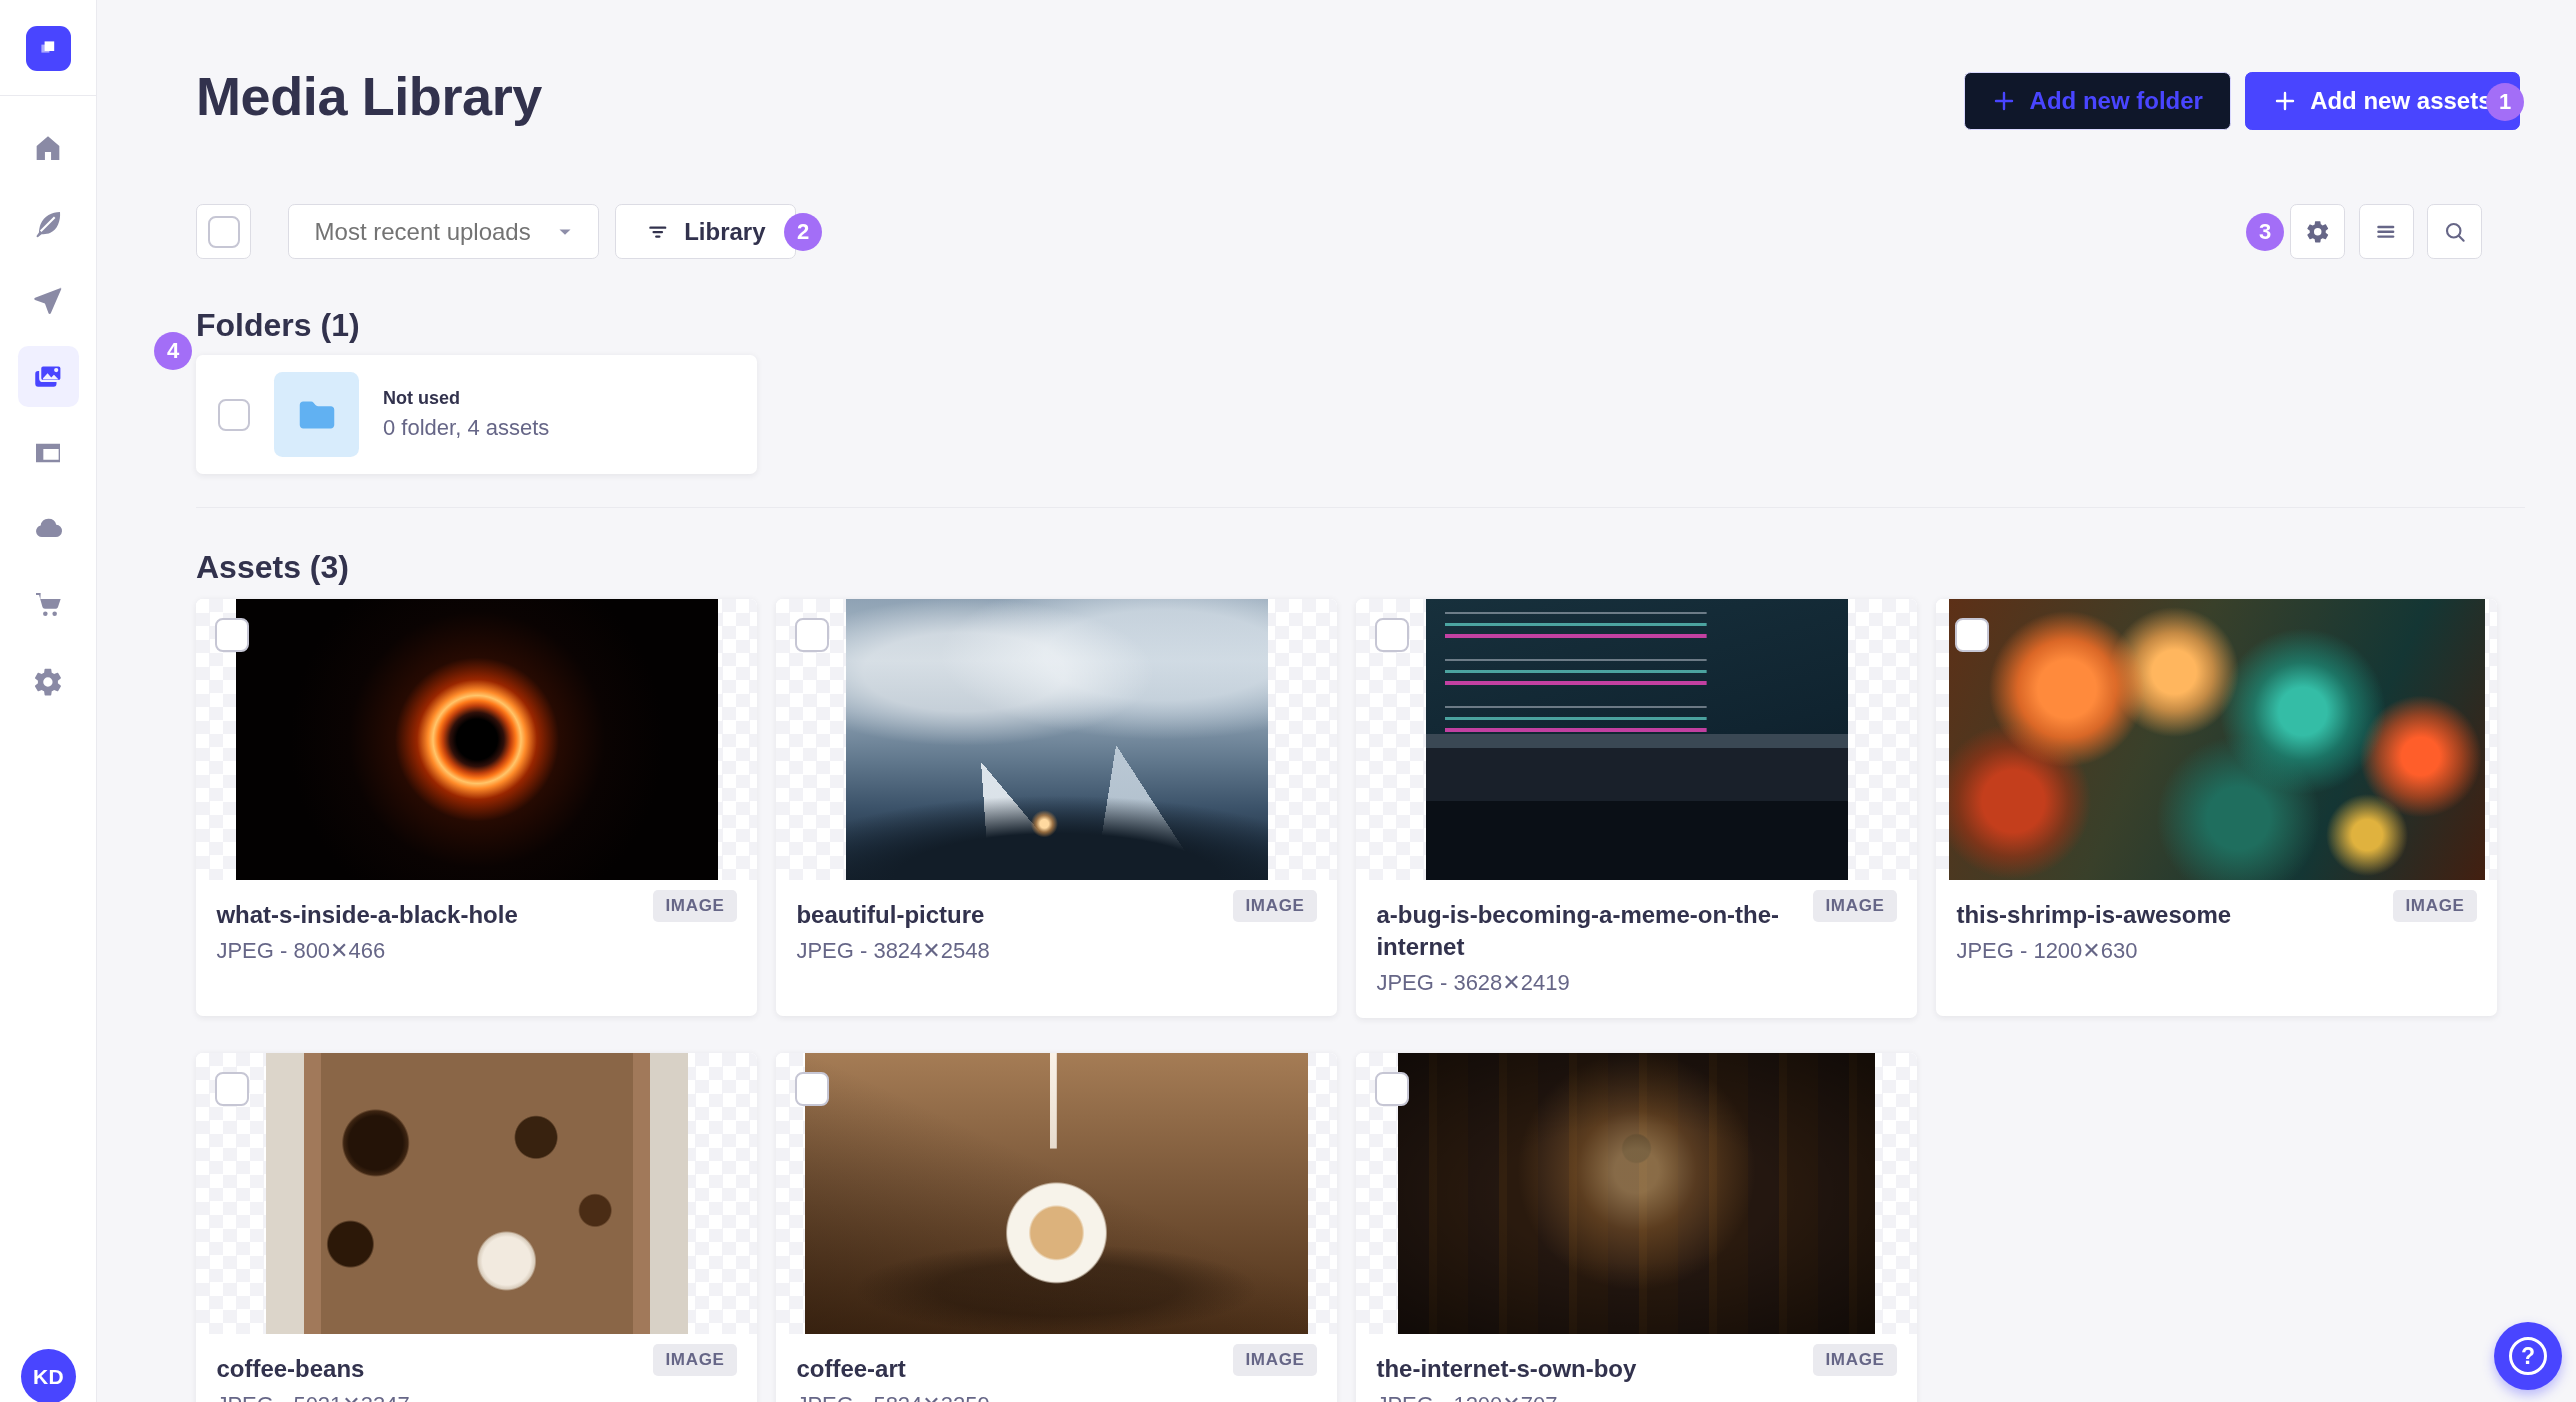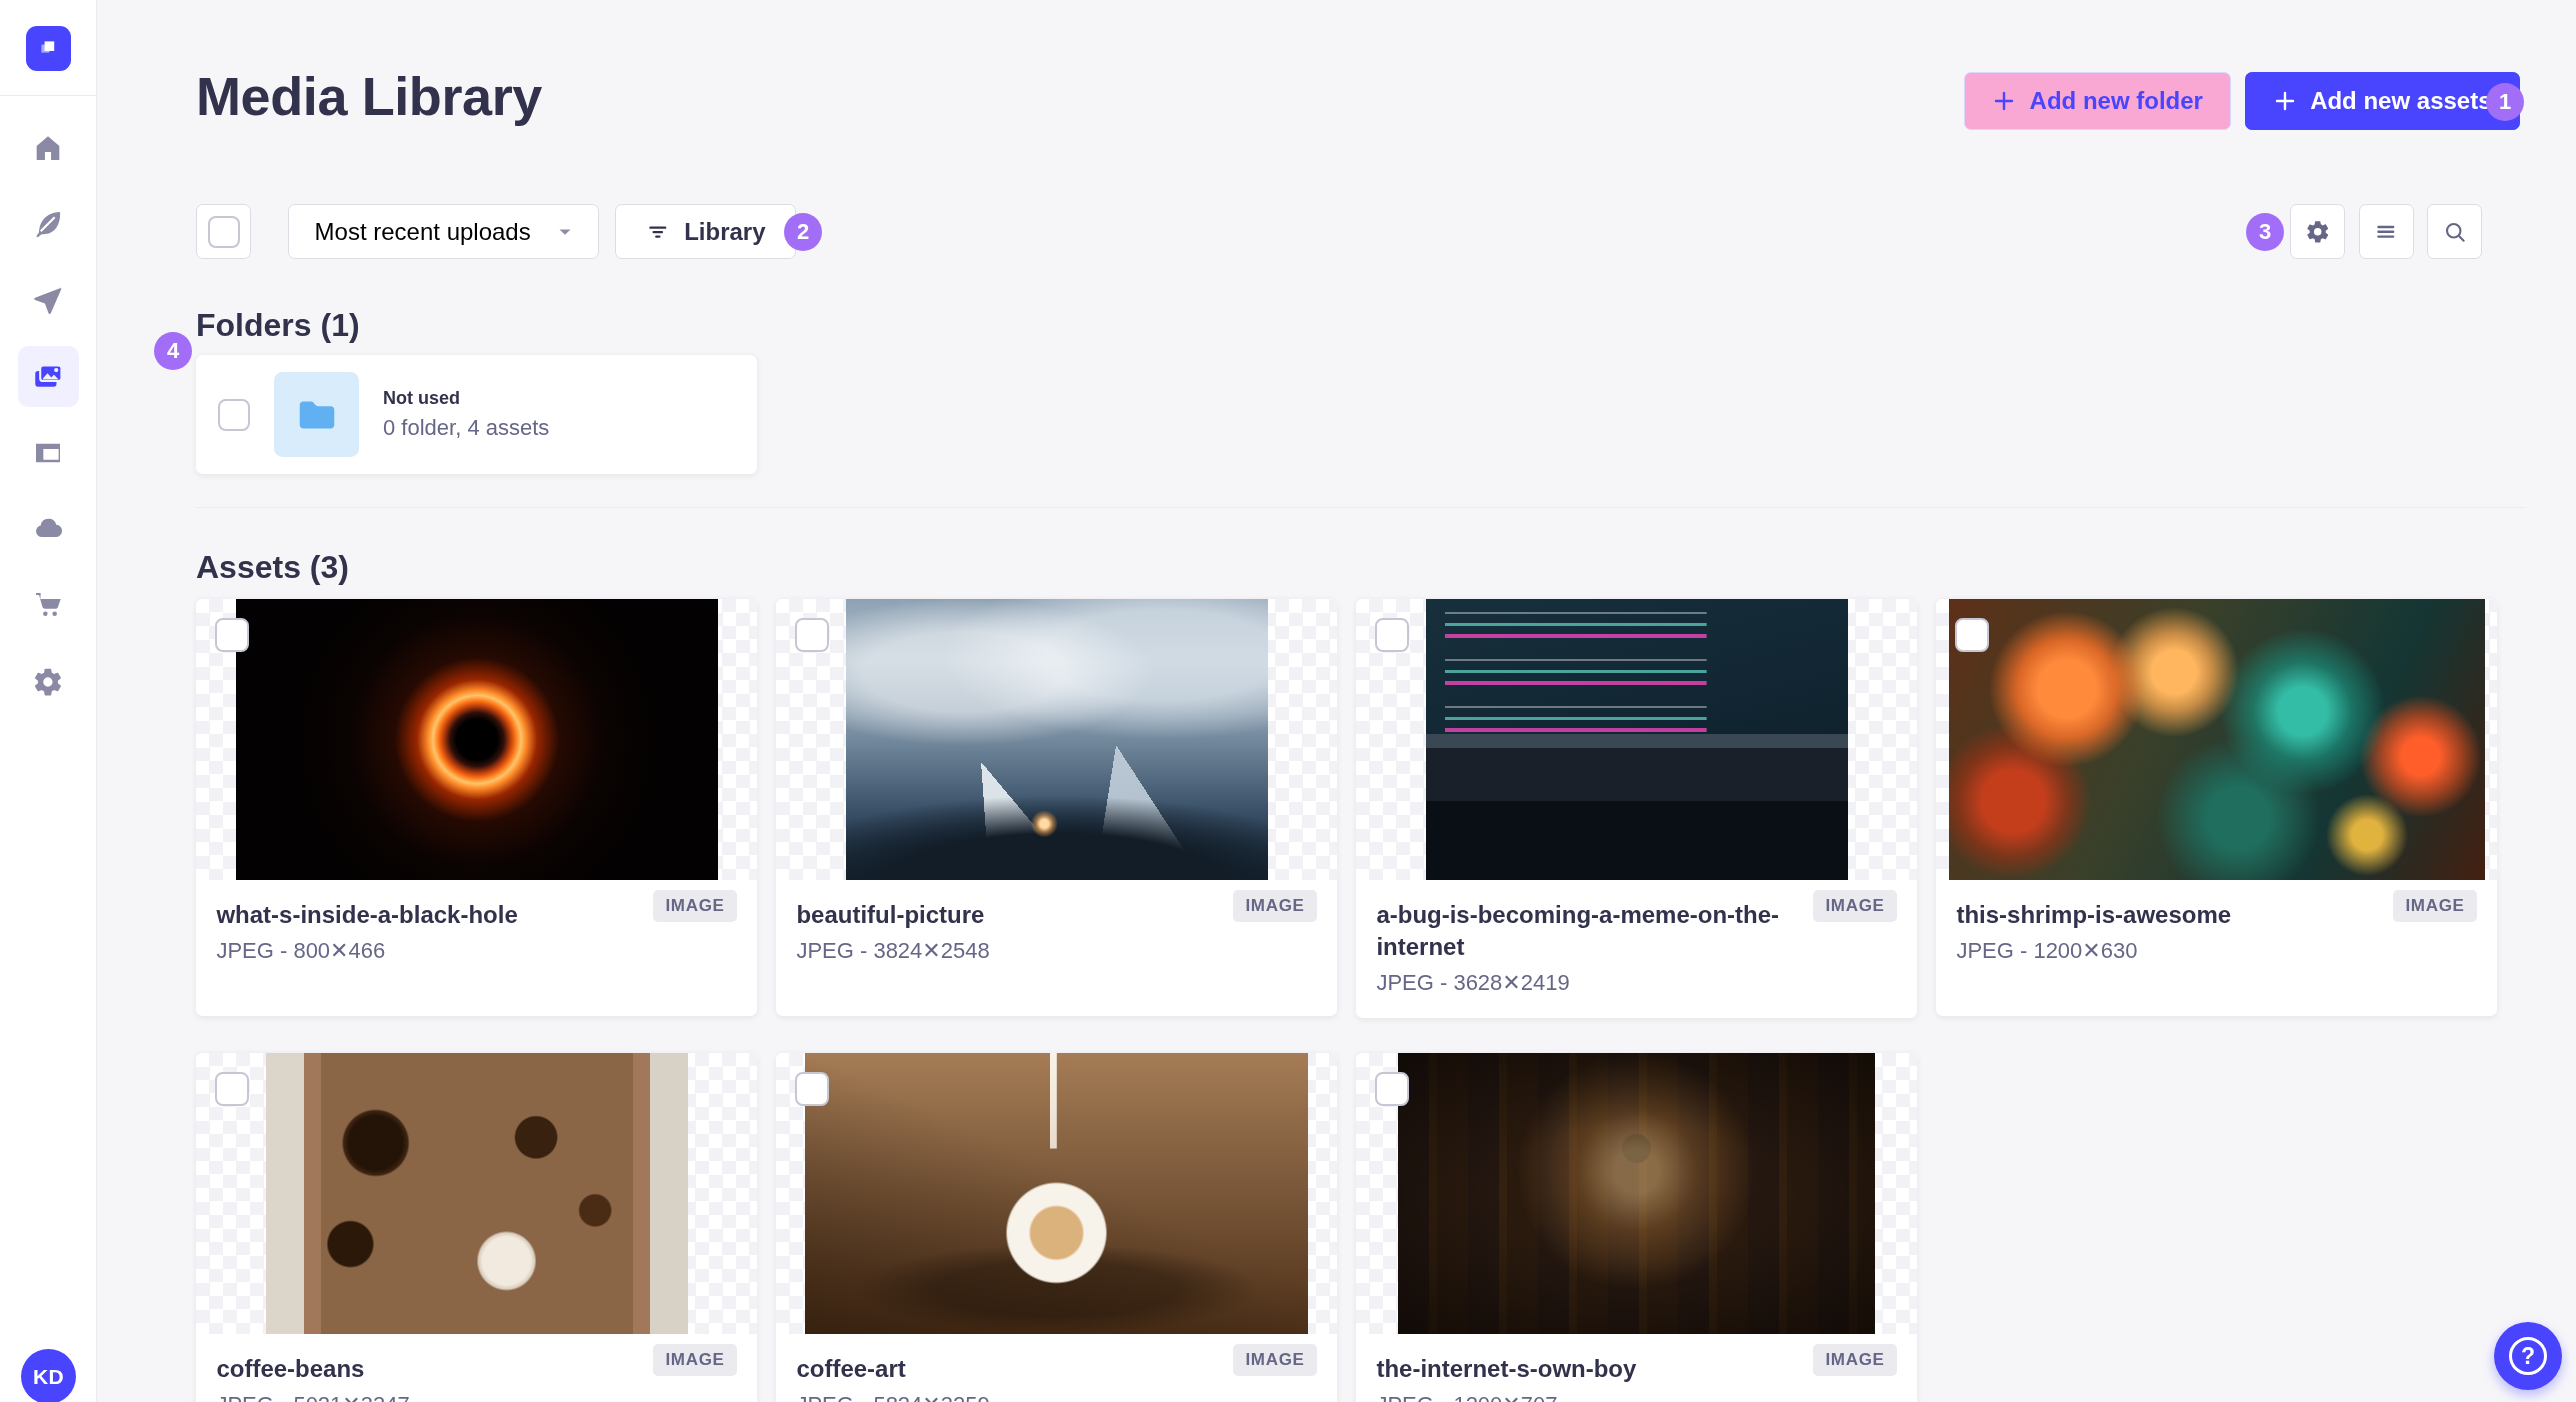--- a/index.html
+++ b/index.html
@@ -19,36 +19,36 @@
   .nav-item{width:61px;height:61px;border-radius:10.2px;display:flex;align-items:center;justify-content:center;color:#8a8aa5;cursor:pointer}
   .nav-item.active{background:#f0f0ff;color:#4945ff}
   .avatar{position:absolute;left:21px;top:1349px;width:55px;height:55px;border-radius:50%;background:#4945ff;
           color:#fff;font-size:21px;font-weight:700;letter-spacing:0.4px;display:flex;align-items:center;justify-content:center}
 
   
   .page-title{position:absolute;left:196px;top:65px;font-size:54px;font-weight:700;letter-spacing:-0.4px;margin:0}
   .header-actions{position:absolute;left:1964px;top:72px;display:flex;gap:13.6px}
   .btn{height:58px;display:inline-flex;align-items:center;gap:13.6px;padding:0 27px;border-radius:6.8px;
        font-size:24px;font-weight:600;white-space:nowrap;cursor:pointer;box-sizing:border-box}
-  .btn-secondary{background:#f9a8d4;border:0.9px solid #d9d8ff;color:#4945ff}
+  .btn-secondary{background:#0f172a;border:0.9px solid #d9d8ff;color:#4945ff}
   .btn-primary{background:#4945ff;border:0.9px solid #4945ff;color:#fff}
 
   
   .annotation{position:absolute;width:38px;height:38px;border-radius:50%;background:#a36ef7;color:#fff;
               font-size:22px;font-weight:600;display:flex;align-items:center;justify-content:center;z-index:5}
   .b1{left:2486px;top:83px}.b2{left:784px;top:213px}.b3{left:2246px;top:213px}.b4{left:154px;top:332px}
 
   
   .controls-left{position:absolute;left:196px;top:204px;display:flex;align-items:center}
   .check-btn{width:55px;height:55px;background:#fff;border:0.9px solid #dcdce4;border-radius:6.8px;
              display:flex;align-items:center;justify-content:center;box-sizing:border-box;cursor:pointer}
   .checkbox{width:32px;height:32px;border:2.6px solid #c6c6d4;border-radius:7.7px;background:#fff;box-sizing:border-box}
   .sort-select{margin-left:37px;width:311px;height:55px;background:#fff;border:0.9px solid #dcdce4;border-radius:6.8px;
                display:flex;align-items:center;justify-content:space-between;padding:0 22px 0 25.6px;box-sizing:border-box;cursor:pointer}
-  .sort-select .lbl{font-size:24px;color:#000000}
+  .sort-select .lbl{font-size:24px;color:#737373}
   .filters-btn{margin-left:16px;height:55px;background:#fff;border:0.9px solid #dcdce4;border-radius:6.8px;
                display:flex;align-items:center;gap:13.6px;padding:0 29px;box-sizing:border-box;font-size:24px;font-weight:600;cursor:pointer}
   .controls-right{position:absolute;left:2290px;top:204px;display:flex;gap:13.6px}
   .icon-btn{width:55px;height:55px;background:#fff;border:0.9px solid #dcdce4;border-radius:6.8px;color:#666687;
             display:flex;align-items:center;justify-content:center;box-sizing:border-box;cursor:pointer}
 
   
   .section-title{position:absolute;left:196px;font-size:32px;font-weight:600;color:#32324d}
   .folders-title{top:307px}
   .folder-card{position:absolute;left:196px;top:355px;width:561px;height:119px;background:#fff;border-radius:6.8px;

